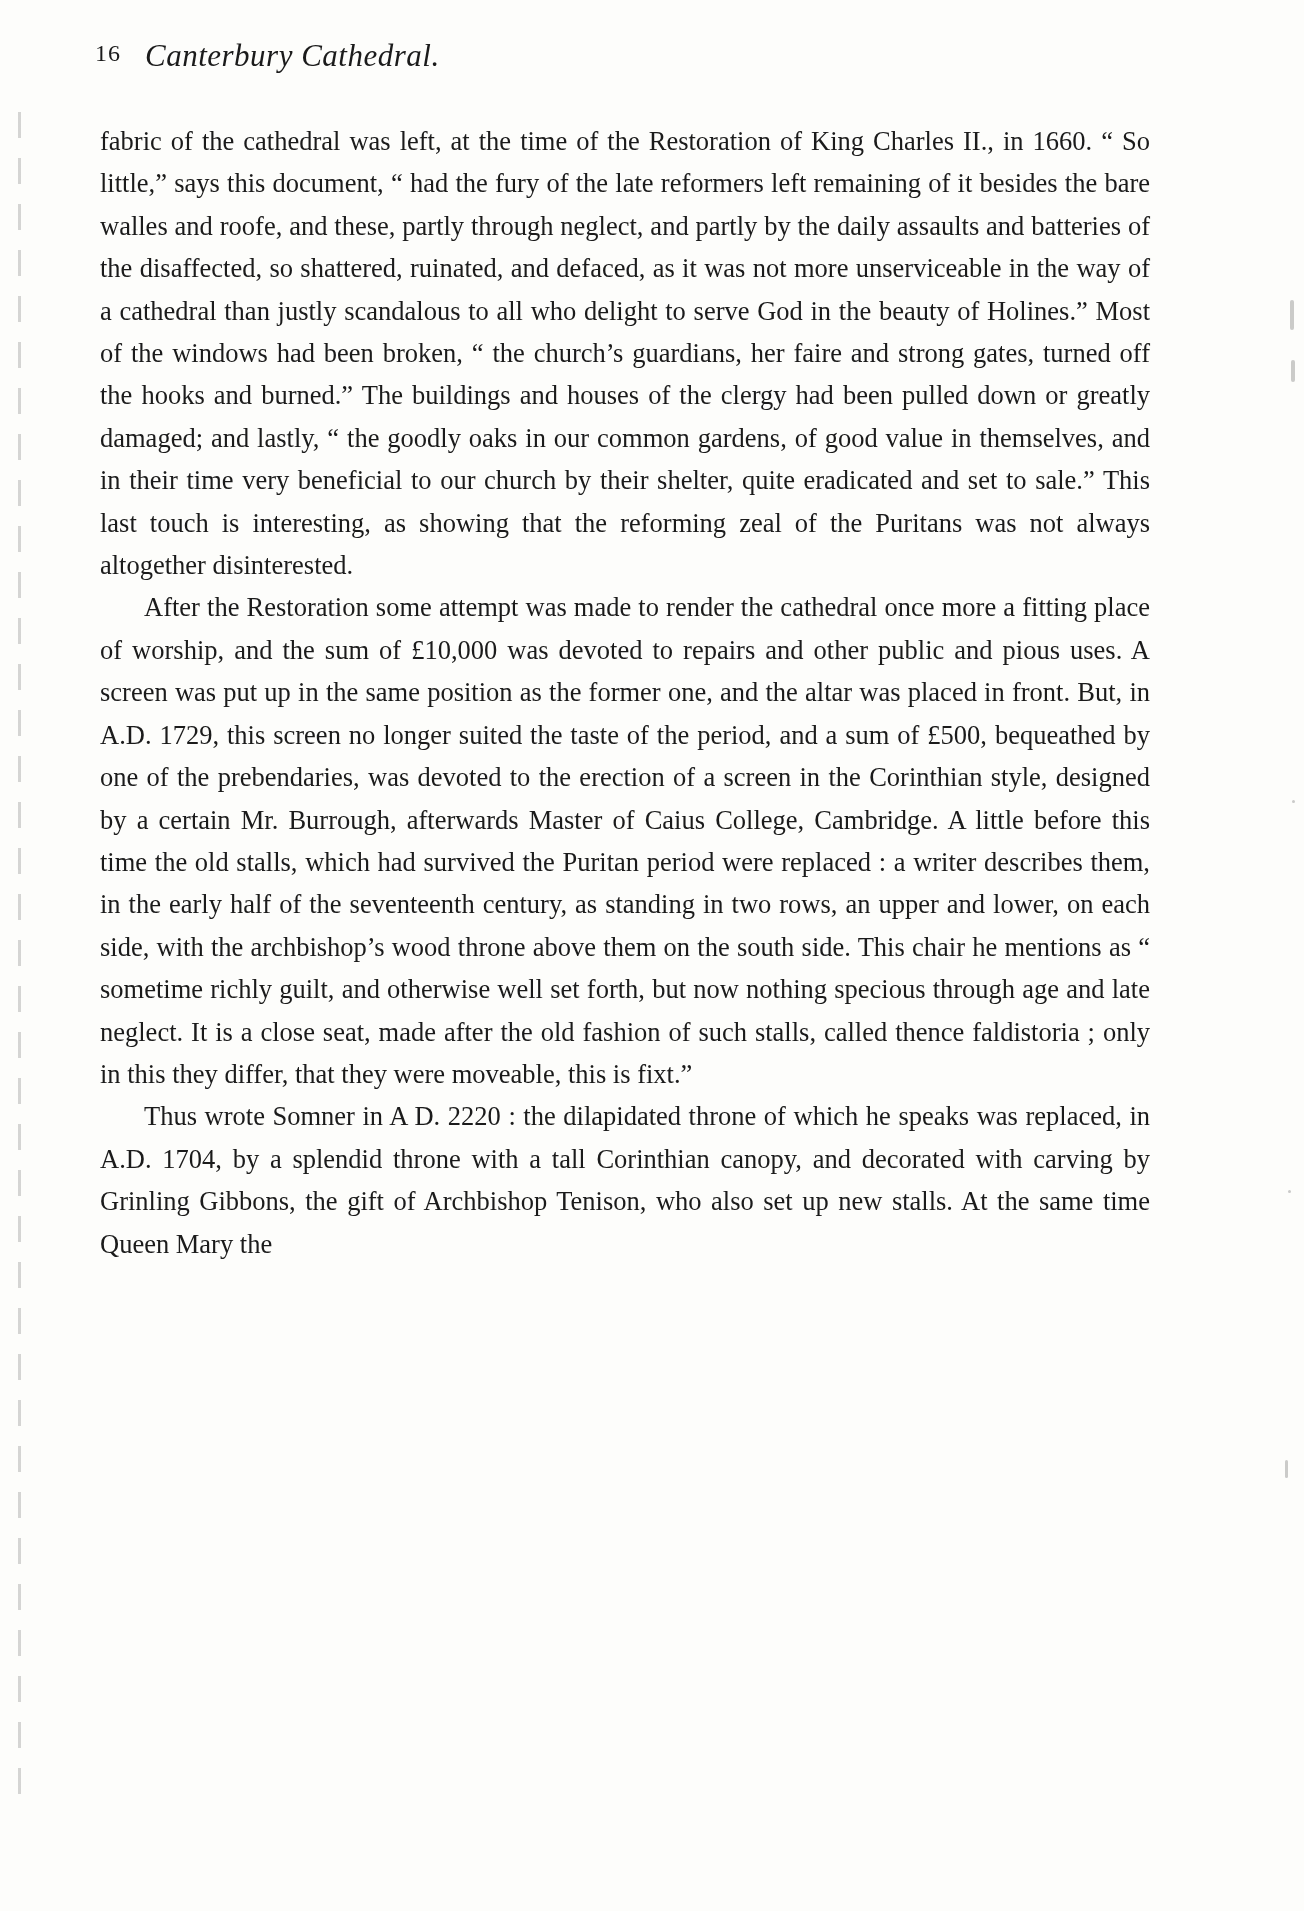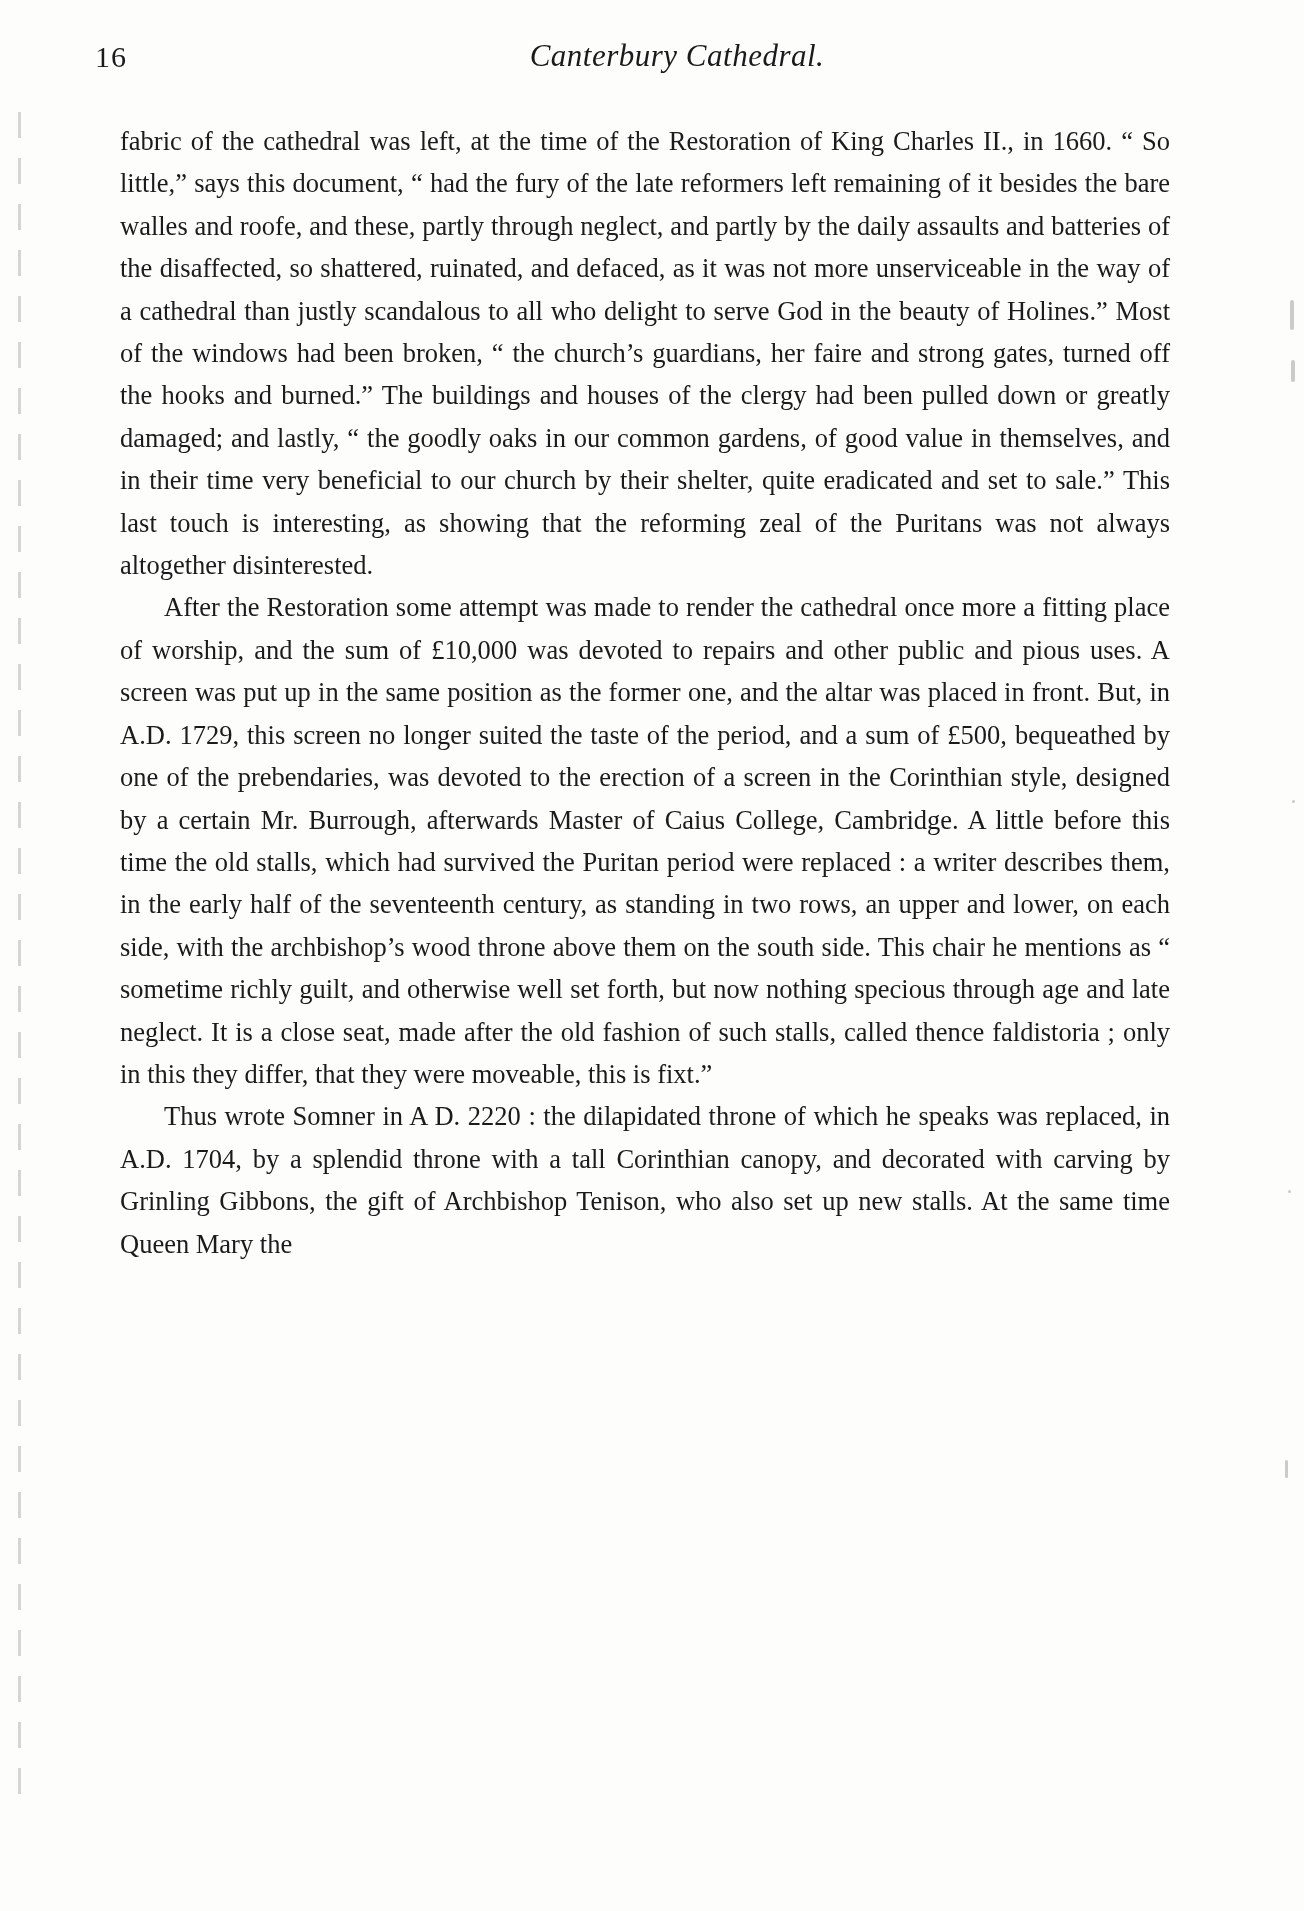--- a/index.html
+++ b/index.html
@@ -40,45 +40,43 @@
     position: absolute;
     left: 95px;
     right: 95px;
     top: 38px;
     height: 46px;
   }
   .folio {
     position: absolute;
     left: 0;
     top: 2px;
-    font-size: 30px;
+    font-size: 24px;
     letter-spacing: 1px;
     font-family: "Liberation Serif", serif;
   }
   .running-title {
     position: absolute;
     left: 0;
     right: 0;
     top: 0;
-    text-align: center;
     font-size: 31px;
     font-style: italic;
     letter-spacing: 0.5px;
     padding-left: 50px;
   }
   .body-text {
     position: absolute;
     left: 100px;
     top: 120px;
     width: 1050px;
     font-size: 26.5px;
     line-height: 42.4px;
     text-align: justify;
     text-justify: inter-word;
-    margin-left: 20px;
   }
   .para {
     margin: 0;
   }
   .para + .para {
     text-indent: 44px;
   }
 </style>
 </head>
 <body>

